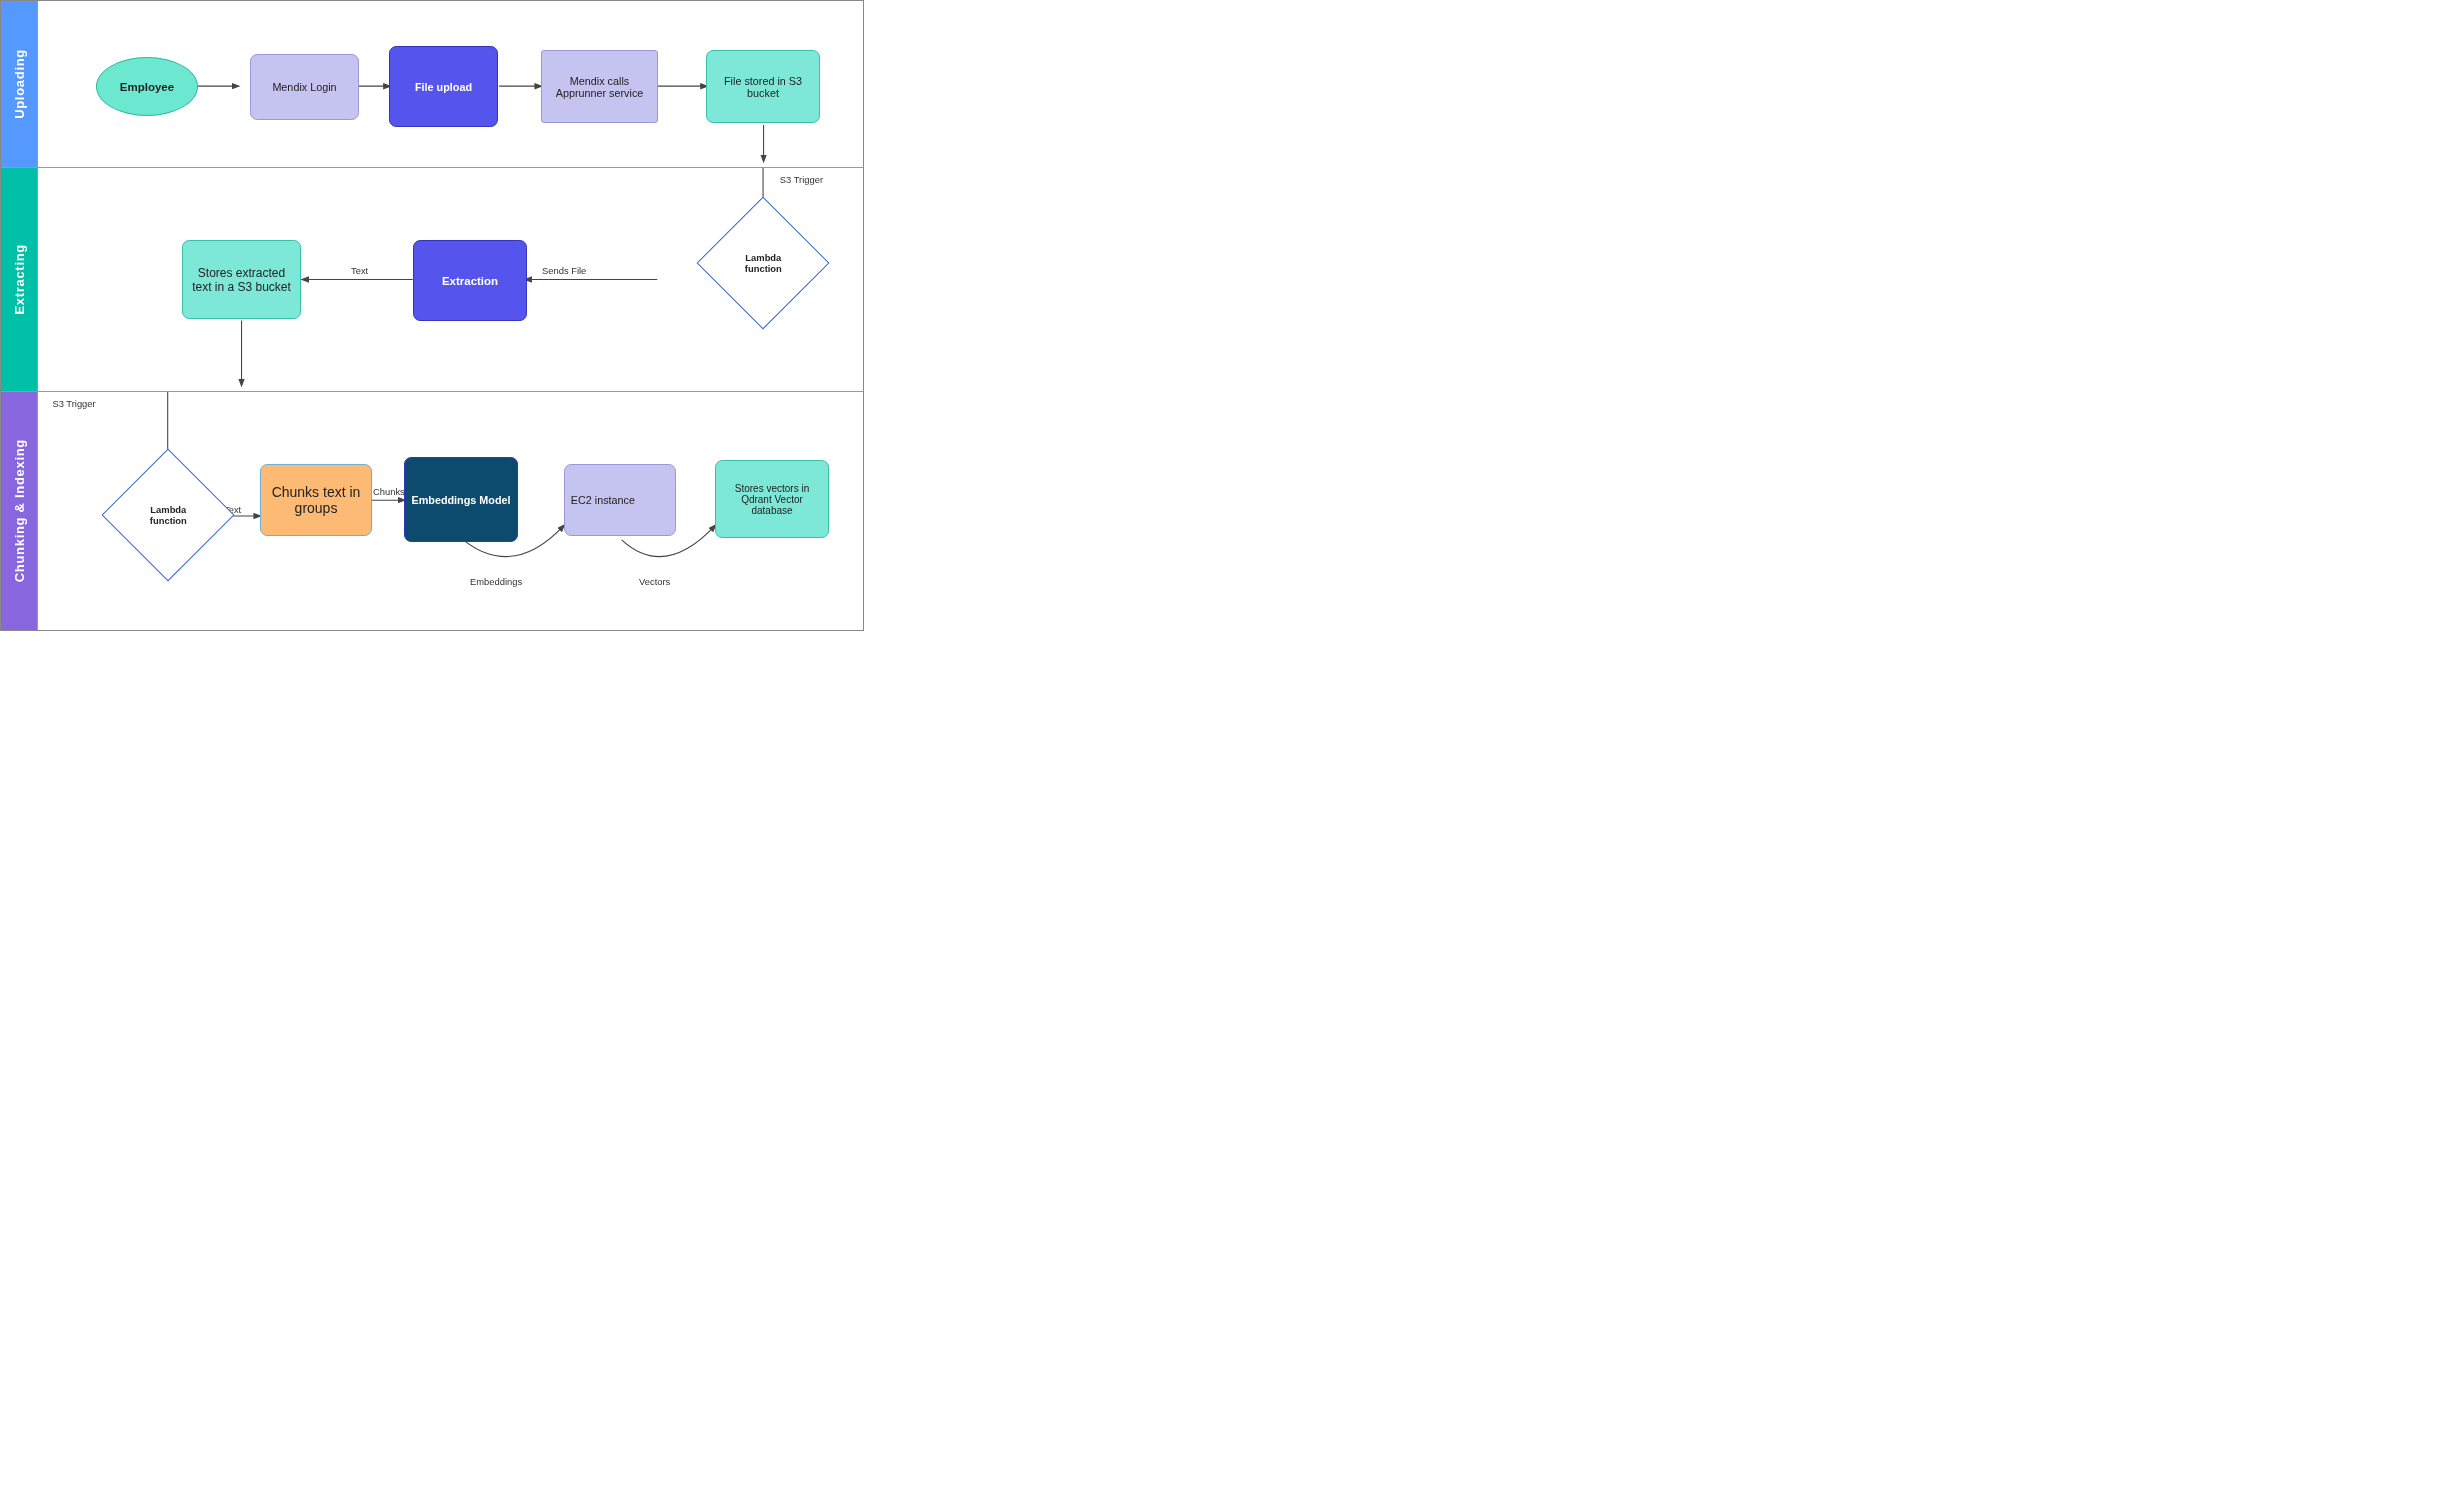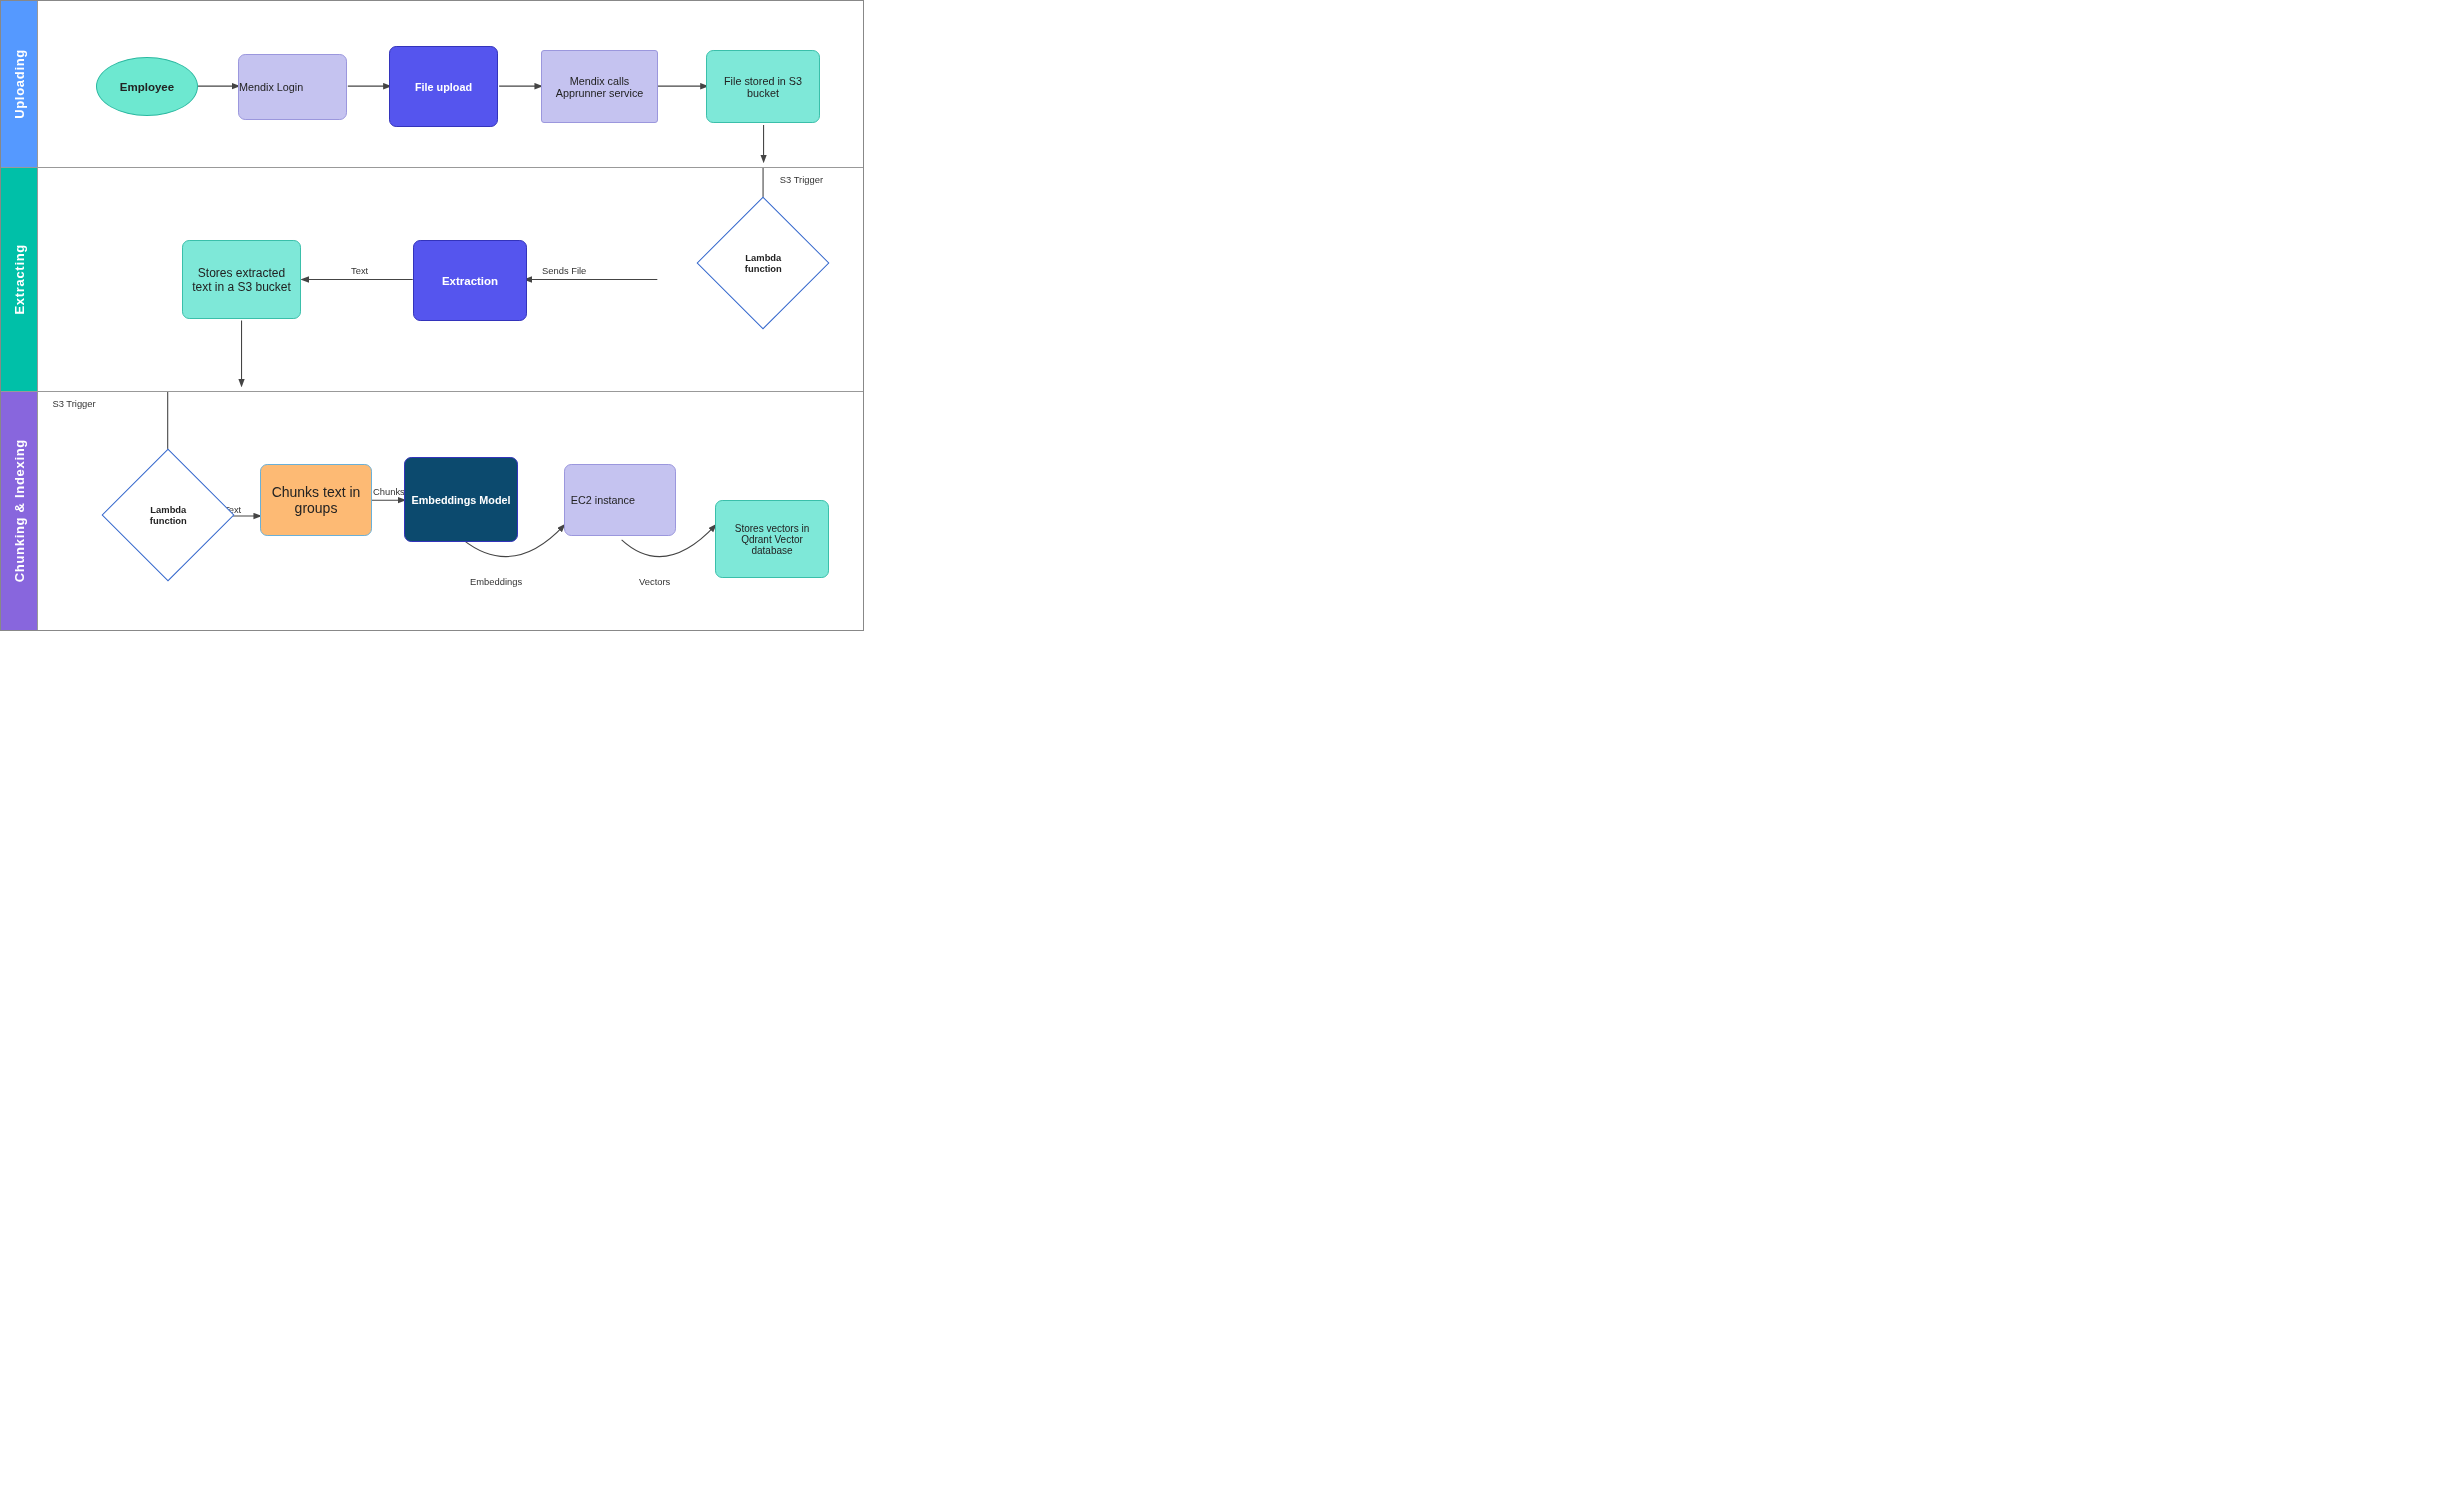--- a/index.html
+++ b/index.html
@@ -46,21 +46,21 @@
 
         <line x1="860" y1="118" x2="928" y2="118" stroke="#444" stroke-width="1.5" marker-end="url(#arr)"></line>
 
         <line x1="1007" y1="172" x2="1007" y2="222" stroke="#444" stroke-width="1.5" marker-end="url(#arr)"></line>
       </svg>
 
       <div style="position:absolute; left:58px; top:56px; width:102px; height:59px; border-radius:50%; background:#6de8d0; border:1.4px solid #2ab8a0; display:flex; align-items:center; justify-content:center; font-size:11.5px; font-weight:600; color:#222;">
         <span>Employee</span>
       </div>
 
-      <div style="position:absolute; left:200px; top:53px; width:109px; height:66px; border-radius:7.2px; background:#c5c3f0; border:1.4px solid #9b97dd; display:flex; align-items:center; font-size:10.8px; font-weight:500; color:#222;">
+      <div style="position:absolute; left:212px; top:53px; width:109px; height:66px; border-radius:7.2px; background:#c5c3f0; border:1.4px solid #9b97dd; display:flex; align-items:center; justify-content:center; font-size:10.8px; font-weight:500; color:#222;">
         <span>Mendix Login</span>
       </div>
 
       <div style="position:absolute; left:351px; top:45px; width:109px; height:81px; border-radius:7.2px; background:#5555ee; border:1.4px solid #3333bb; display:flex; align-items:center; justify-content:center; font-size:10.8px; font-weight:600; color:#fff;">
         <span>File upload</span>
       </div>
 
       <div style="position:absolute; left:503px; top:49px; width:117px; height:73px; border-radius:3px; background:#c5c3f0; border:1.4px solid #9b97dd; display:flex; align-items:center; justify-content:center; text-align:center; font-size:10.8px; font-weight:400; color:#222; padding:5.8px;">
         <span>Mendix calls Apprunner service</span>
       </div>
@@ -170,20 +170,20 @@
       </div>
 
       <div style="position:absolute; left:366px; top:65px; width:114px; height:85px; border-radius:7.2px; background:#0c4a6e; border:1.4px solid #3333bb; display:flex; align-items:center; justify-content:center; text-align:center; font-size:10.8px; font-weight:600; color:#fff; padding:5.8px;">
         <span>Embeddings Model</span>
       </div>
 
       <div style="position:absolute; left:526px; top:72px; width:112px; height:72px; border-radius:7.2px; background:#c5c3f0; border:1.4px solid #9b97dd; display:flex; align-items:center; justify-content:flex-start; text-align:center; font-size:10.8px; font-weight:500; color:#222; padding:5.8px;">
         <span>EC2 instance</span>
       </div>
 
-      <div style="position:absolute; left:677px; top:68px; width:114px; height:78px; border-radius:7.2px; background:#7ee8d8; border:1.4px solid #3abfaa; display:flex; align-items:center; justify-content:center; text-align:center; font-size:10px; font-weight:500; color:#222; padding:5.8px;margin-top:40px;">
+      <div style="position:absolute; left:677px; top:68px; width:114px; height:78px; border-radius:7.2px; background:#7ee8d8; border:1.4px solid #3abfaa; display:flex; align-items:center; justify-content:center; text-align:center; font-size:10px; font-weight:500; color:#222; padding:5.8px;">
         <span>Stores vectors in Qdrant Vector database</span>
       </div>
     </div>
   </div>
 
 </div>
 
 
 </body></html>

